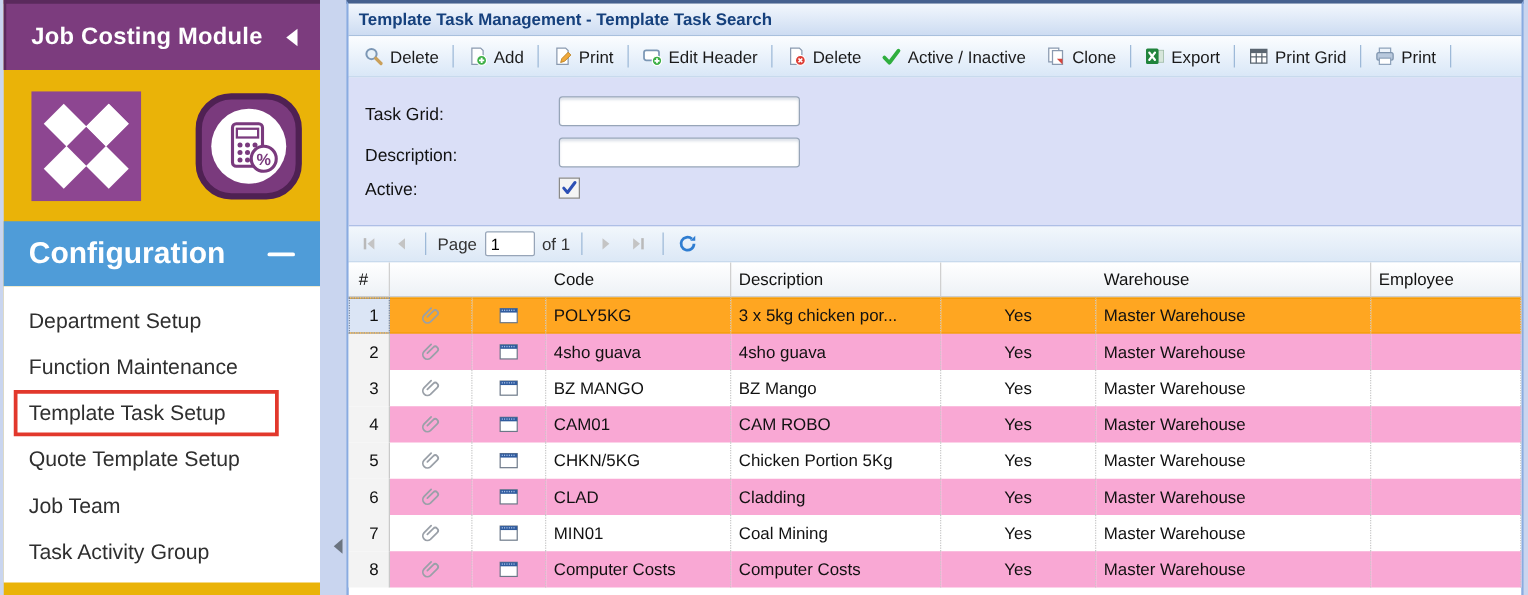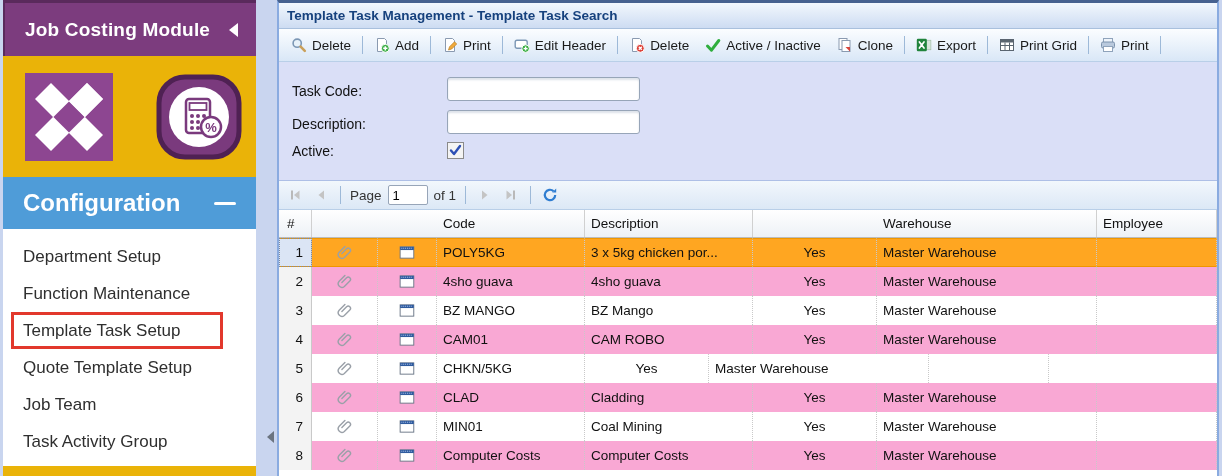--- a/index.html
+++ b/index.html
@@ -267,21 +267,21 @@
             <rect x="1.5" y="5" width="13" height="6" rx="1.5" fill="#b9c9dd" stroke="#7d93ad"></rect>
             <rect x="3.5" y="9.5" width="9" height="5" fill="#fff" stroke="#8fa3bb"></rect>
           </svg>
         </span>
         <span>Print</span>
       </div>
       <span class="tb-sep"></span>
     </div>
 
   <div class="form-panel">
-    <span class="form-label" style="top:21px">Task Code:</span>
+    <span class="form-label" style="top:21px">Task Grid:</span>
     <input class="form-input" style="top: 15px;" value="">
     <span class="form-label" style="top:54px">Description:</span>
     <input class="form-input" style="top: 48px;" value="">
     <span class="form-label" style="top:81px">Active:</span>
     <span class="checkbox" id="active-checkbox">
         <svg width="13" height="13" viewBox="0 0 13 13">
           <path d="M2 6.5l3 3.5L11 2" fill="none" stroke="#2d50b5" stroke-width="2.4" stroke-linecap="round" stroke-linejoin="round"></path>
         </svg>
       </span>
   </div>
@@ -458,20 +458,21 @@
         <div class="cell c2 center">
           <span class="ic">
             <svg width="17" height="15" viewBox="0 0 17 15">
               <rect x="1.2" y="1.5" width="14.5" height="12" fill="#fff" stroke="#6b7787"></rect>
               <rect x="1.2" y="1.5" width="14.5" height="3.4" fill="#2f5b9e"></rect>
               <path d="M3 2.4v1.2M5 2.4v1.2M7 2.4v1.2M9 2.4v1.2M11 2.4v1.2M13 2.4v1.2" stroke="#bcd2f5" stroke-width=".8"></path>
             </svg>
           </span>
         </div>
         <div class="cell c3">CHKN/5KG</div>
+        <div class="cell c4">Chicken Portion 5Kg</div>
         <div class="cell c5 center">Yes</div>
         <div class="cell c6">Master Warehouse</div>
         <div class="cell c7"></div>
       </div>
       <div class="row alt">
         <div class="cell numcell c0">6</div>
         <div class="cell c1 center">
           <span class="ic">
             <svg width="17" height="17" viewBox="0 0 17 17">
               <path d="M5.2 9.6l5-5a2.4 2.4 0 0 1 3.4 3.4l-5.8 5.8a3.9 3.9 0 0 1-5.5-5.5L8.4 2.2" fill="none" stroke="#9aa0a8" stroke-width="1.5" stroke-linecap="round"></path>

